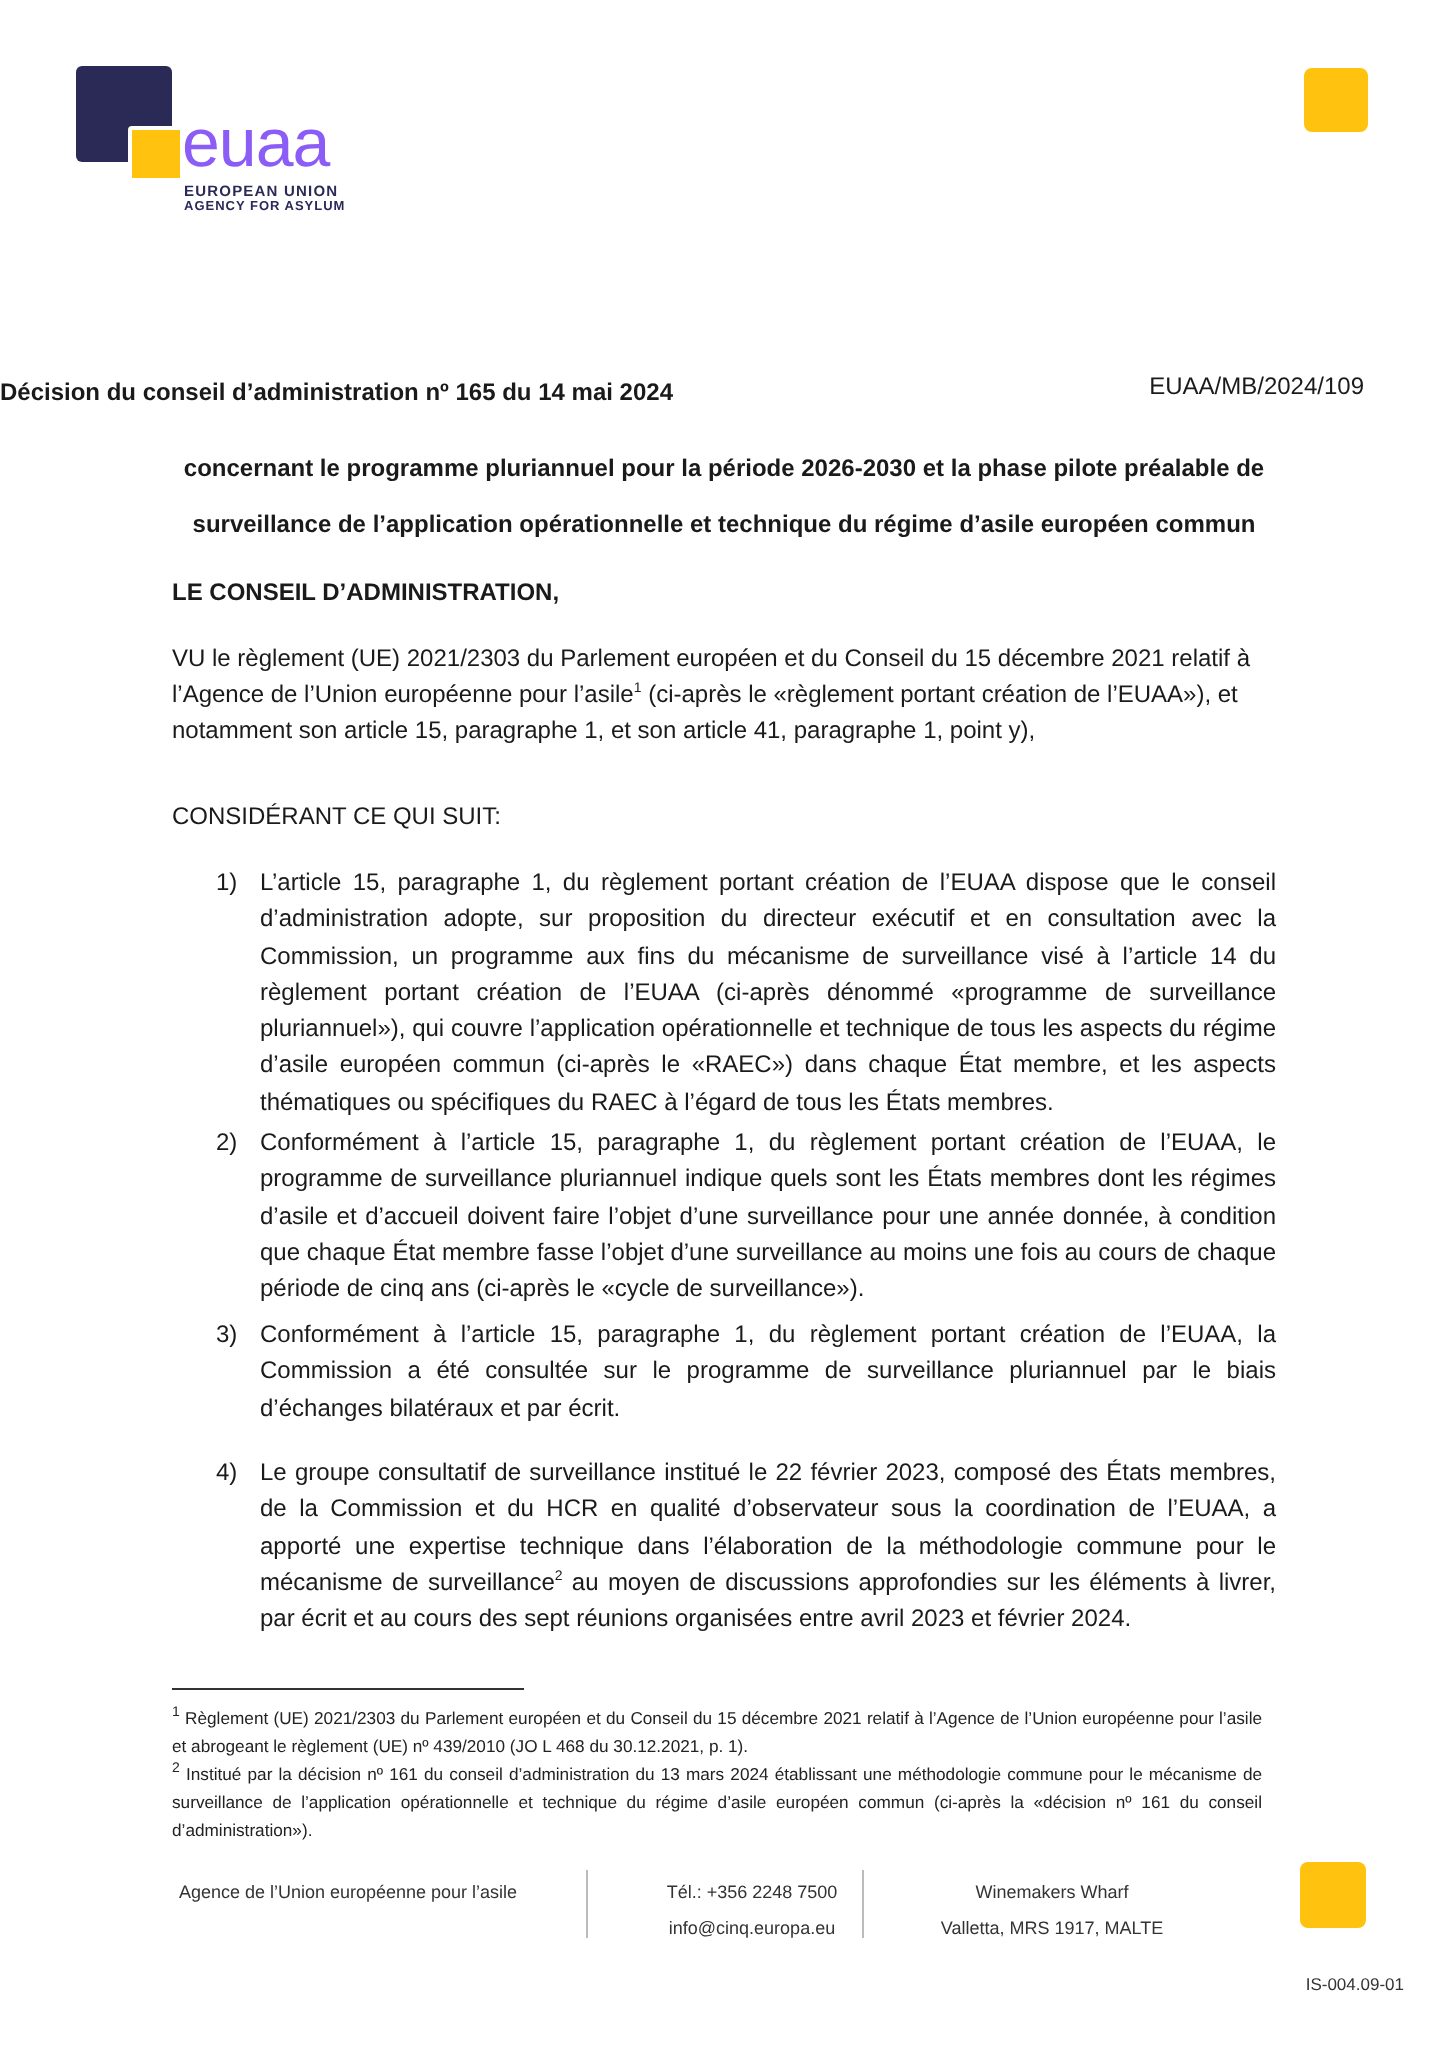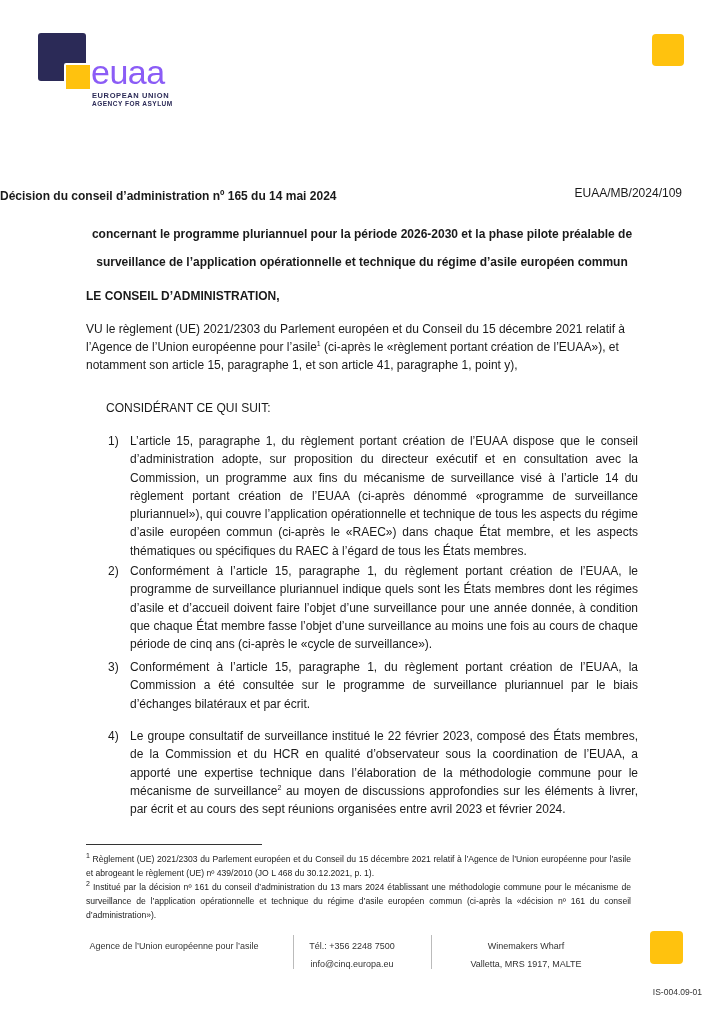--- a/index.html
+++ b/index.html
@@ -17,40 +17,40 @@
 
     .corner-tab { background: #ffc20e; border-radius: 4px; }
     .corner-top { left: 652px; top: 34px; width: 32px; height: 32px; }
     .corner-bot { left: 650px; top: 931px; width: 33px; height: 33px; }
 
     .ref { right: 42px; top: 157px; font-size: 12px; font-weight: normal; margin-top: 29px; }
     .title { left: 0; width: 724px; text-align: left; top: 189px; font-size: 12px; font-weight: bold; }
     .subtitle { left: 70px; width: 584px; text-align: center; top: 220px; font-size: 12px; font-weight: bold; line-height: 28px; }
     .council { left: 86px; top: 289px; font-size: 12px; font-weight: bold; }
     .vu { left: 86px; top: 320px; width: 560px; font-size: 12px; line-height: 18px; }
-    .consid { left: 86px; top: 401px; font-size: 12px; margin-left: 20px; }
+    .consid { left: 86px; top: 401px; font-size: 12px; }
 
     .item { left: 108px; width: 530px; font-size: 12px; line-height: 18.3px; text-align: justify; }
     .item .num { position: absolute; left: 0; top: 0; }
     .item .txt { margin-left: 22px; display: block; }
     .item1 { top: 432px; }
     .item2 { top: 562px; }
     .item3 { top: 658px; }
     .item4 { top: 727px; }
 
     sup { font-size: 7px; line-height: 0; }
 
     .fn-rule { left: 86px; top: 844px; width: 176px; height: 1px; background: #333; }
     .fn { left: 86px; width: 545px; font-size: 8.6px; line-height: 14px; text-align: justify; color: #222; }
     .fn1 { top: 852px; }
     .fn2 { top: 880px; }
 
     .foot { top: 937px; font-size: 9px; line-height: 18px; text-align: center; color: #333; }
     .foot1 { left: 86px; width: 176px; }
-    .foot2 { left: 288px; width: 128px; }
+    .foot2 { left: 312px; width: 128px; }
     .foot3 { left: 436px; width: 180px; }
     .vline { width: 1px; height: 34px; background: #bbb; top: 935px; }
     .vl1 { left: 293px; }
     .vl2 { left: 431px; }
     .docid { right: 22px; top: 987px; font-size: 8.5px; color: #333; }
   </style>
 </head>
 <body>
 
 <div class="abs logo">

